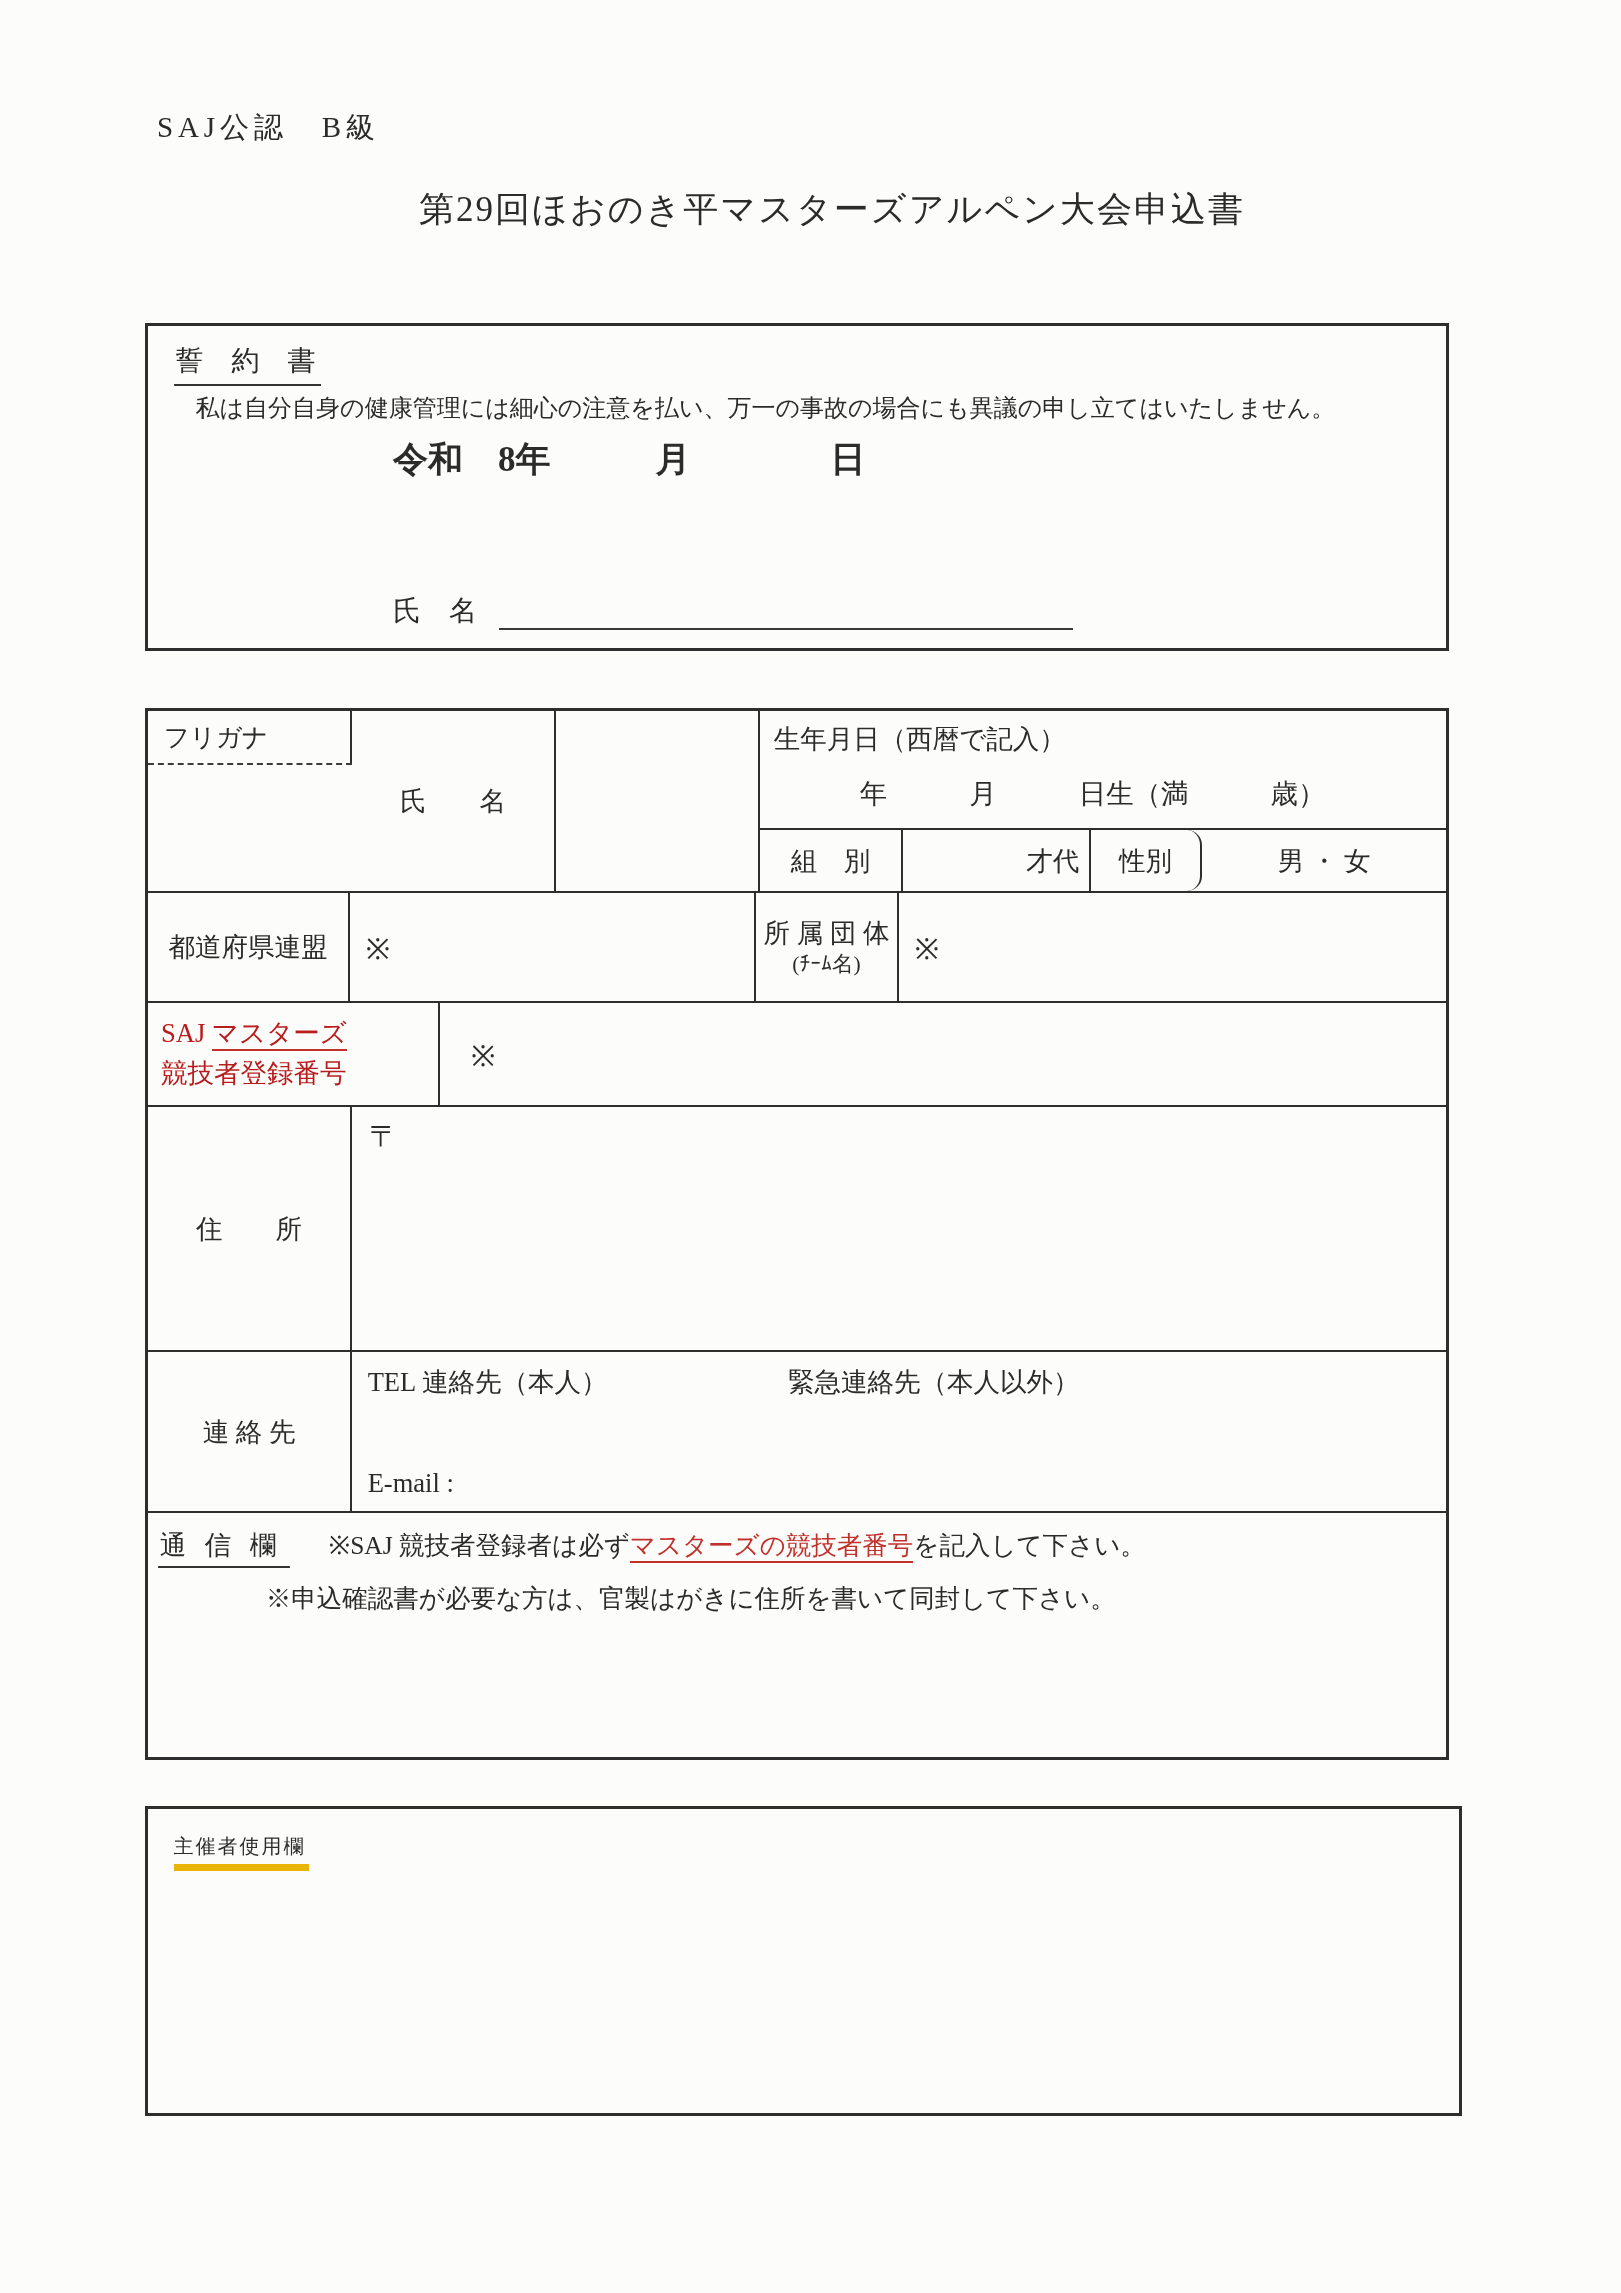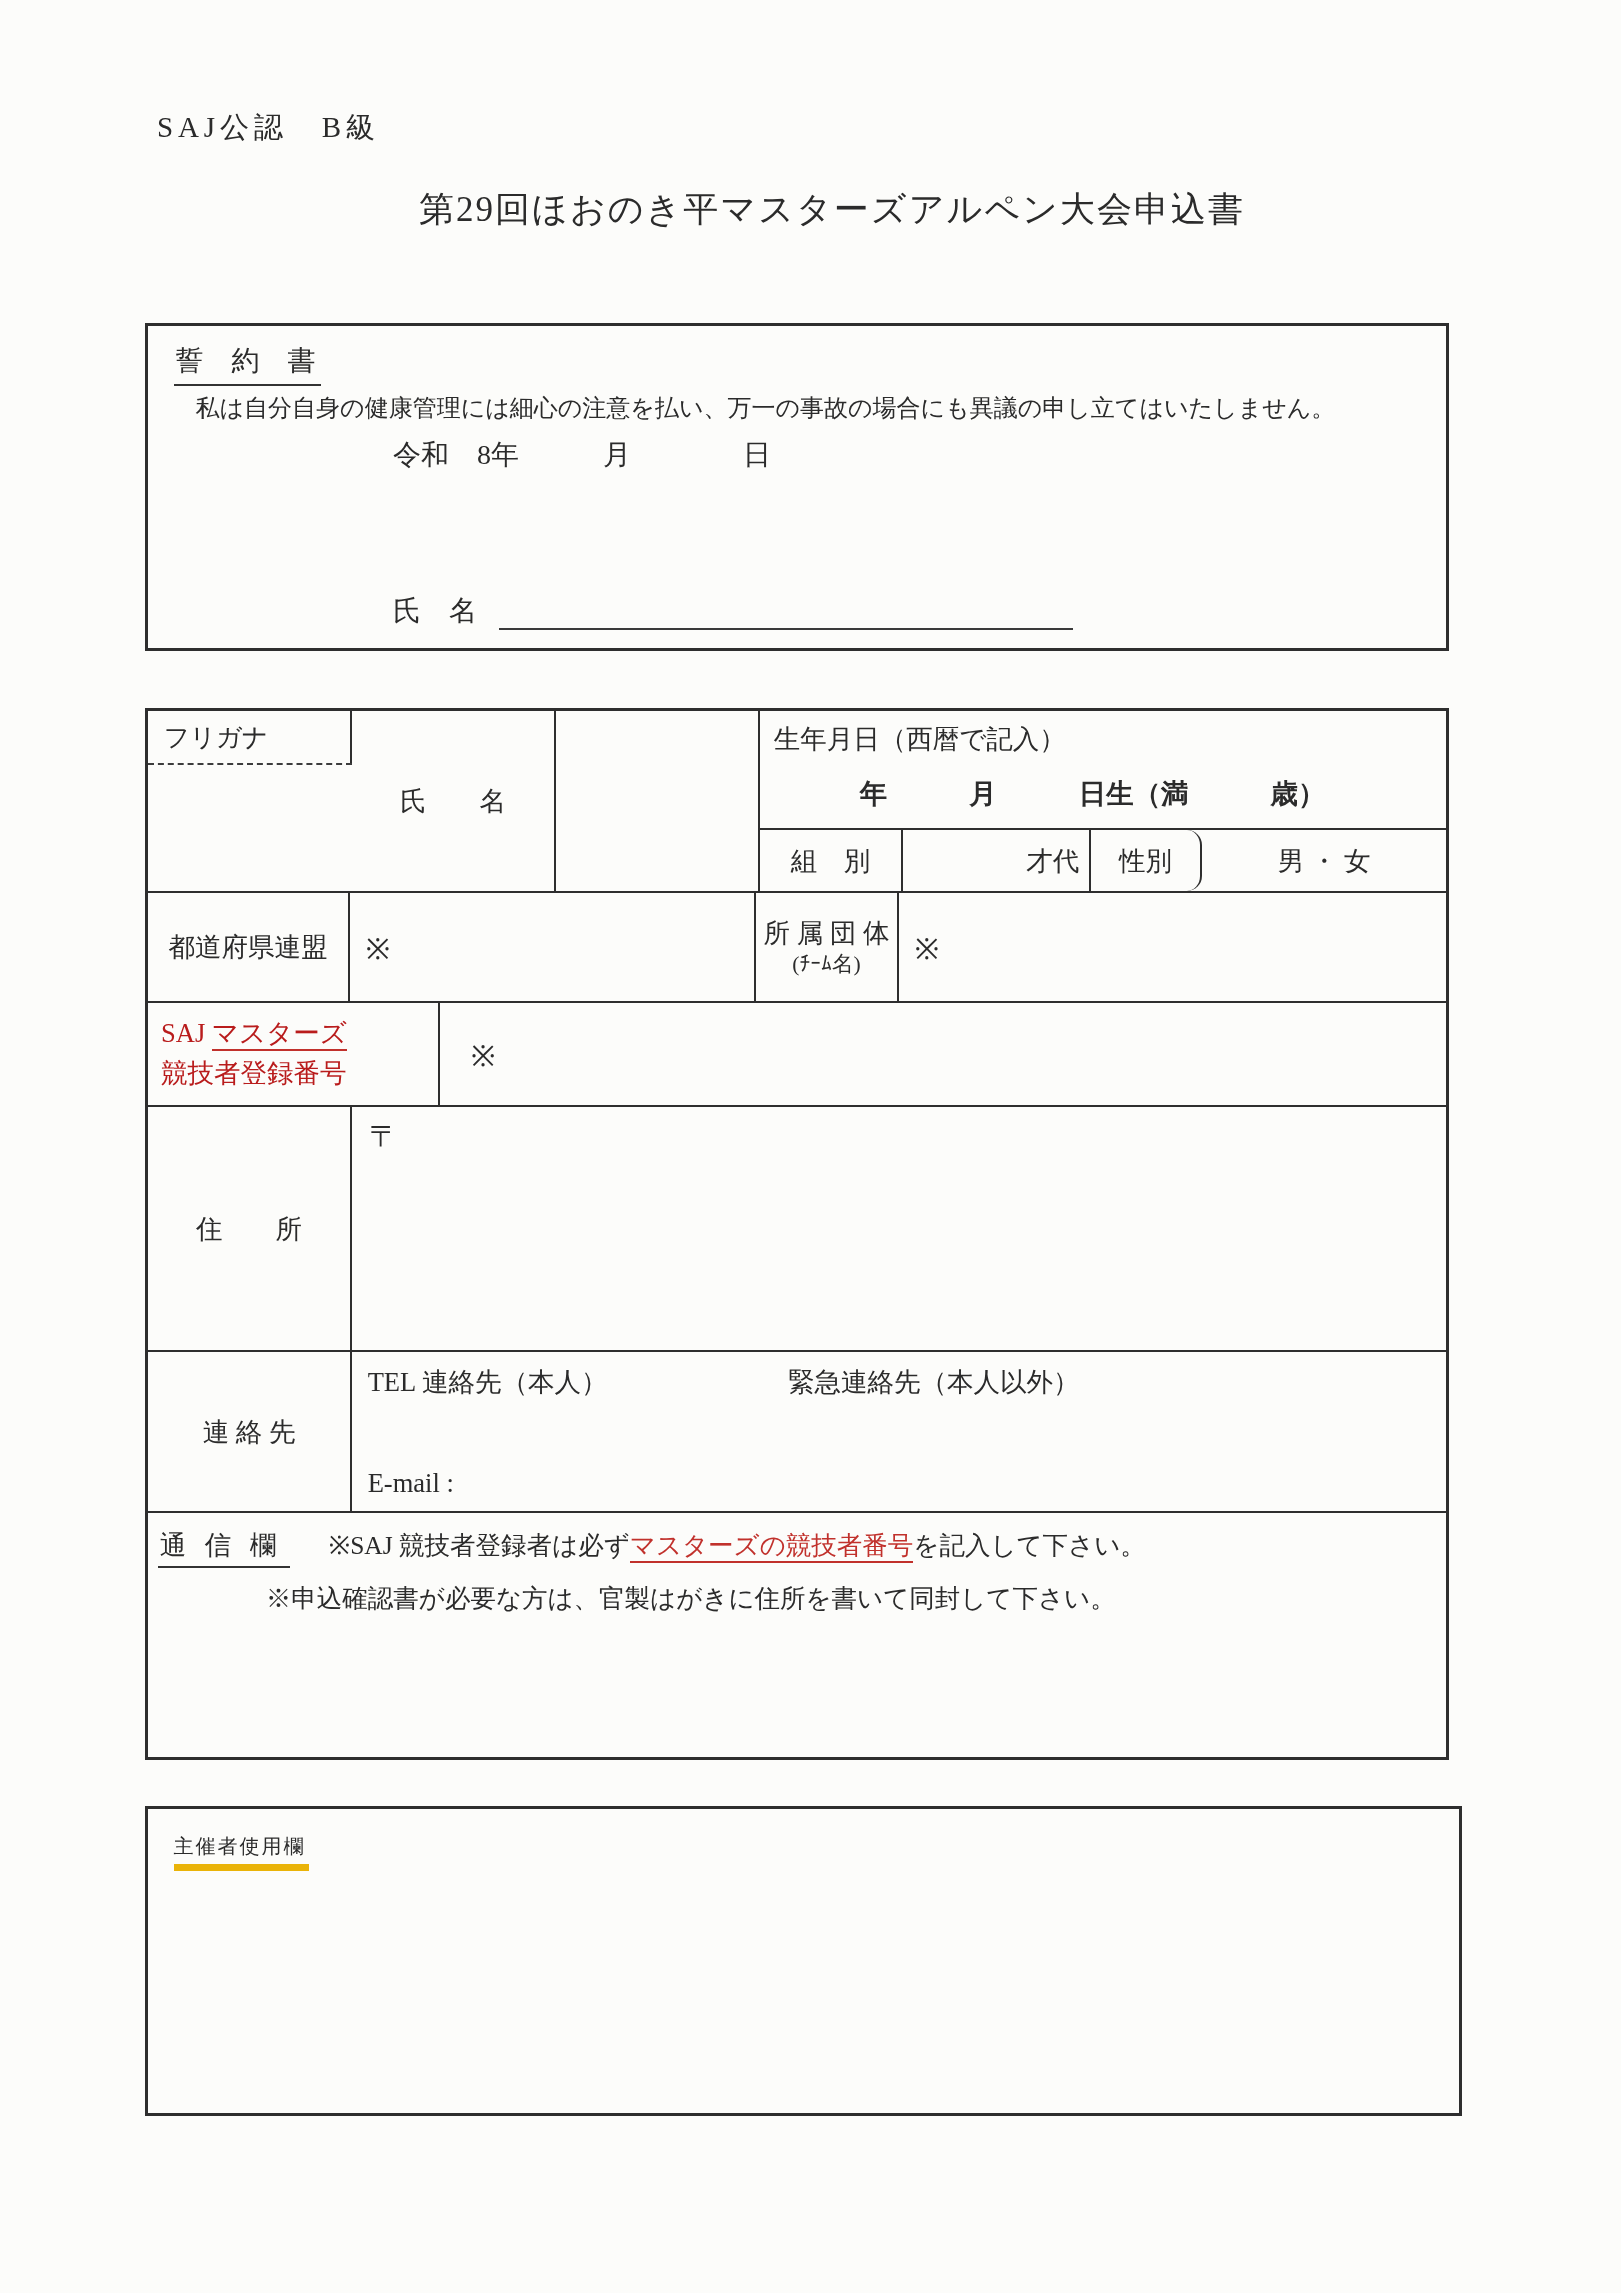--- a/index.html
+++ b/index.html
@@ -26,21 +26,21 @@
   .table-box {left:145px;top:708px;width:1304px;height:1052px;display:flex;flex-direction:column;}
   .org-box   {left:145px;top:1806px;width:1317px;height:310px;padding:23.5px 0 0 25.5px;}
   
   .pledge-heading{
     display:inline-block;margin:15.7px 0 0 25.5px;
     font-size:28px;border-bottom:2px solid #333;padding:0 5.9px 3.9px 2px;
   }
   .pledge-body{
     margin:5.9px 23.5px 0 23.5px;font-size:24px;line-height:1.45;text-indent:1em;
   }
-  .pledge-date{margin:9.8px 0 0 245px;font-size:28px;}
+  .pledge-date{margin:9.8px 0 0 245px;font-size:35px;font-weight:bold;}
   .pledge-sign{
     position:absolute;left:245px;bottom:17.6px;
     display:flex;align-items:flex-end;gap:21.6px;font-size:28px;
   }
   .sign-line{width:574px;height:5.9px;border-bottom:2.9px solid #3a3a3a;}
   
   .row{display:flex;box-sizing:border-box;flex-shrink:0;}
   .bt {border-top:2px solid #2e2e2e;}
   .btk{border-top:2.9px solid #2e2e2e;}
   .br {border-right:2px solid #2e2e2e;}
@@ -51,21 +51,21 @@
   
   .r1{height:180px;}
   .r1-left{width:610px;display:flex;flex-direction:row;}
   .r1a{height:54px;display:flex;border-bottom:2px dashed #3c3c3c;box-sizing:border-box;}
   .r1b{flex:1;display:flex;}
   .furi-cell{width:202px;display:flex;align-items:center;justify-content:space-between;
     padding:0 15.7px;box-sizing:border-box;font-size:25.5px;}
   .entry{flex:1;border-left:2px solid #2e2e2e;box-sizing:border-box;}
   .r1-right{flex:1;border-left:2px solid #2e2e2e;display:flex;flex-direction:column;box-sizing:border-box;}
   .birth{height:119px;border-bottom:2px solid #2e2e2e;box-sizing:border-box;padding:9.8px 0 0 13.7px;}
-  .birth-line{margin:19.6px 0 0 86px;font-size:27.4px;font-weight:bold;}
+  .birth-line{margin:19.6px 0 0 86px;font-size:27.4px;}
   .kumi-row{flex:1;display:flex;}
   .kumi  {width:143px;}
   .saidai{width:188px;justify-content:flex-end;padding-right:9.8px;}
   .seibetsu{width:111px;border-radius:15px;}
   .danjo {flex:1;}
   
   .r2{height:110px;}
   .pref-entry{width:406px;display:flex;align-items:center;padding-left:15.7px;box-sizing:border-box;}
   .team-lbl{width:143px;flex-direction:column;line-height:1.3;}
   .team-lbl .small{font-size:21.6px;}

